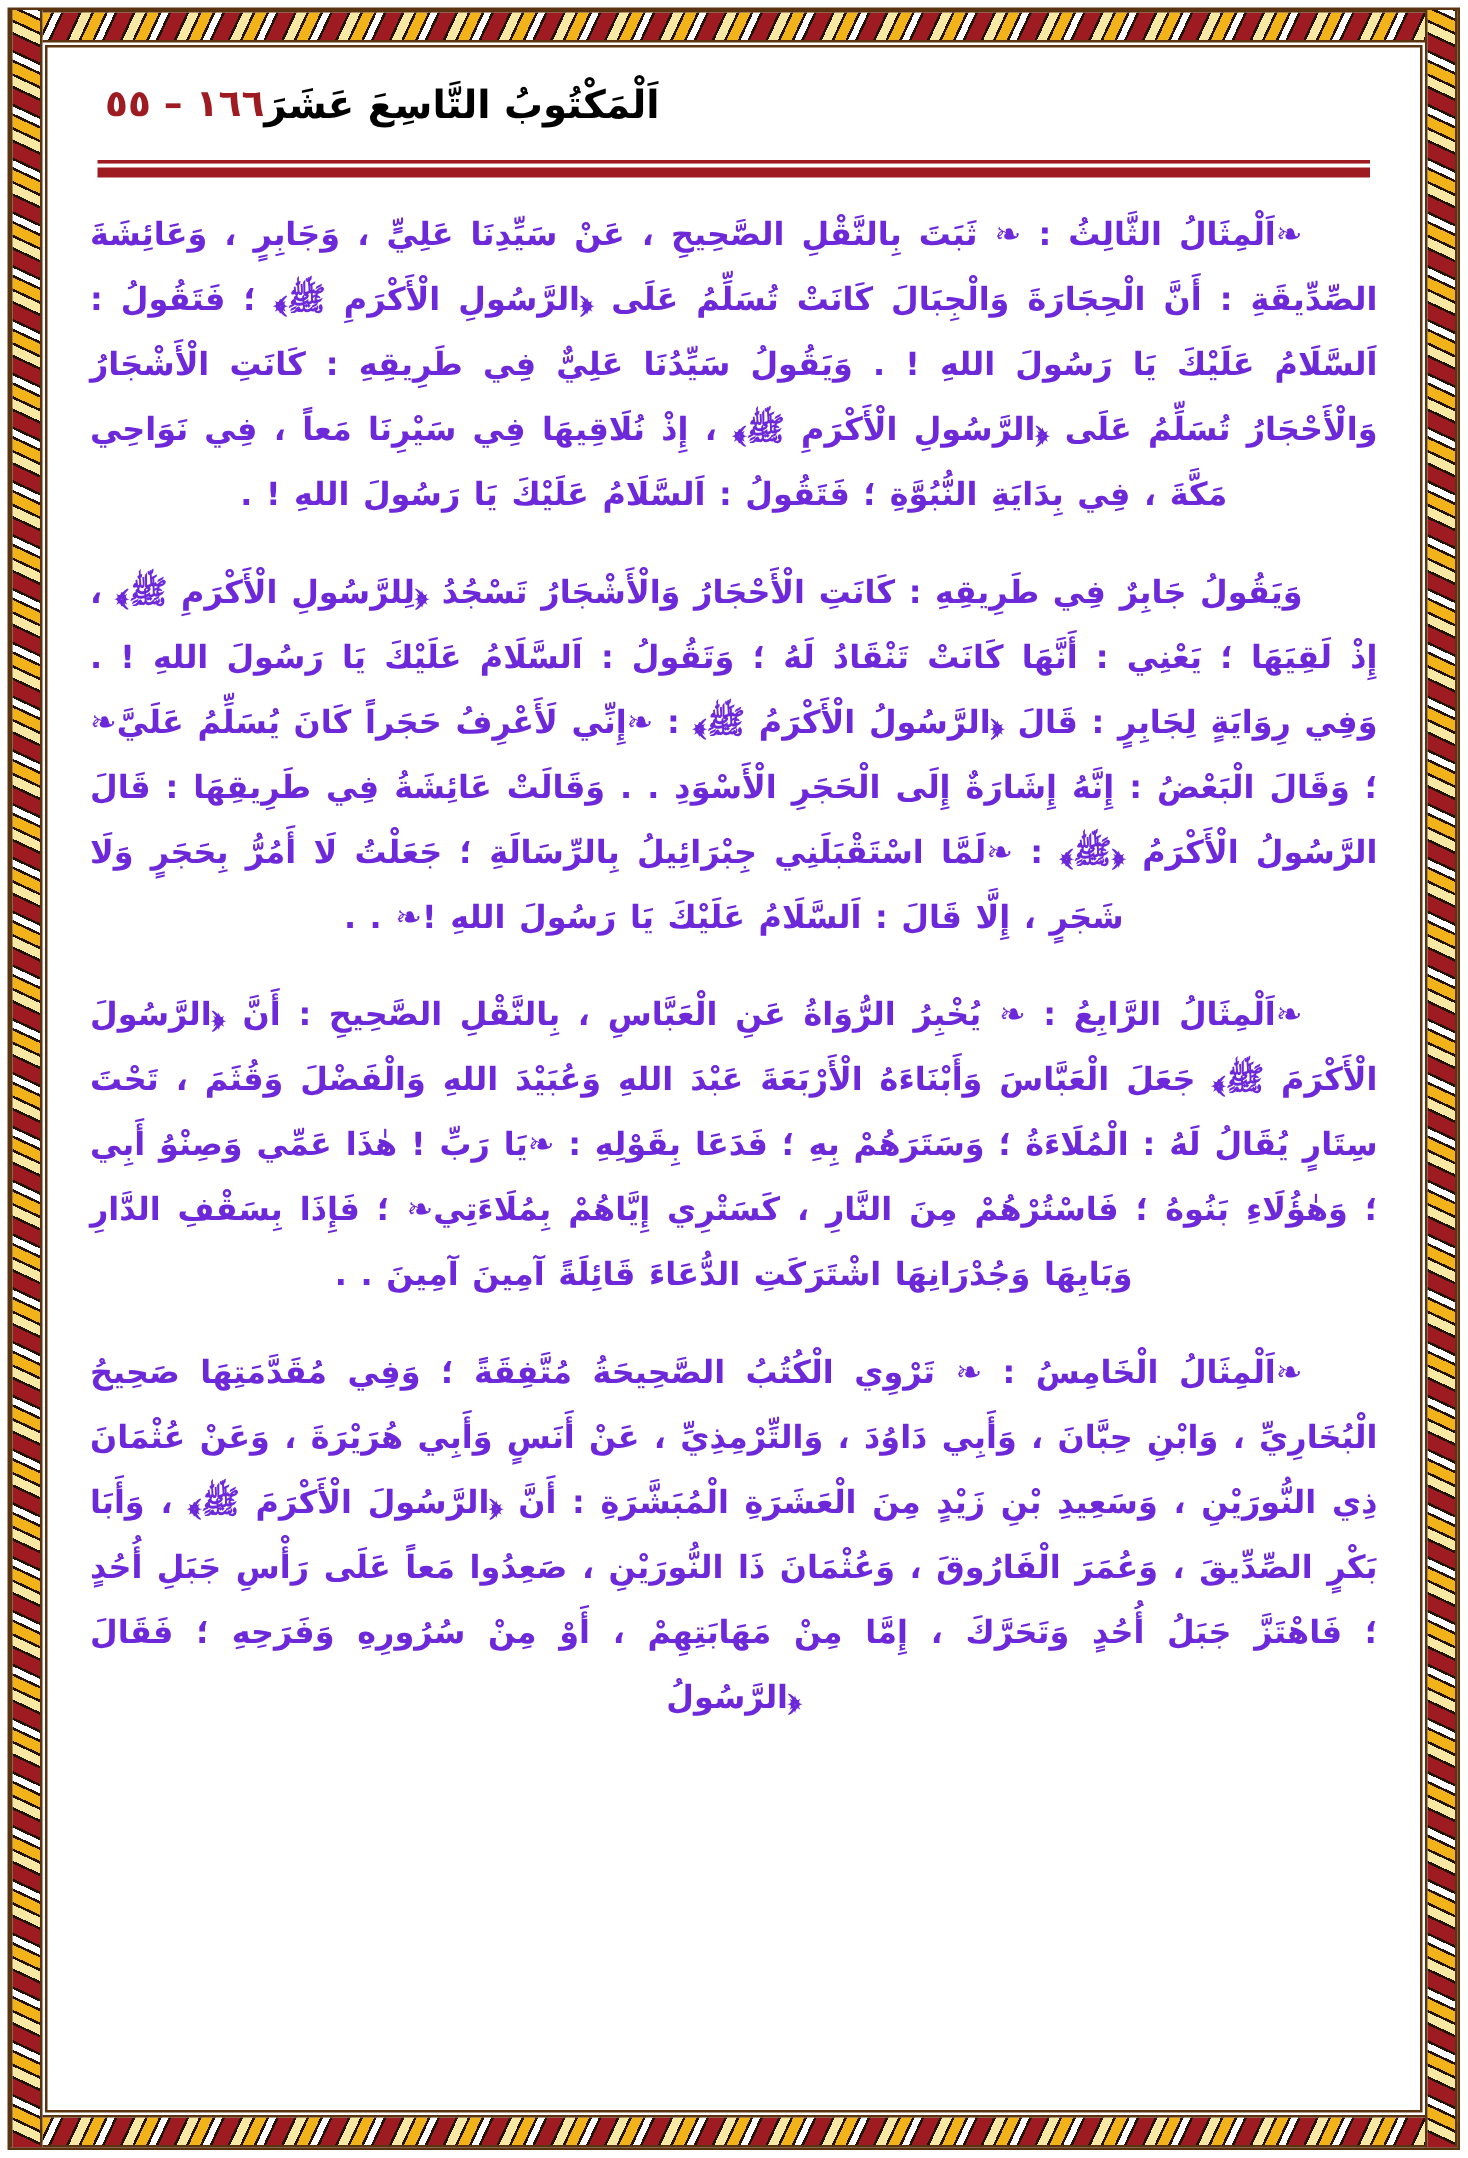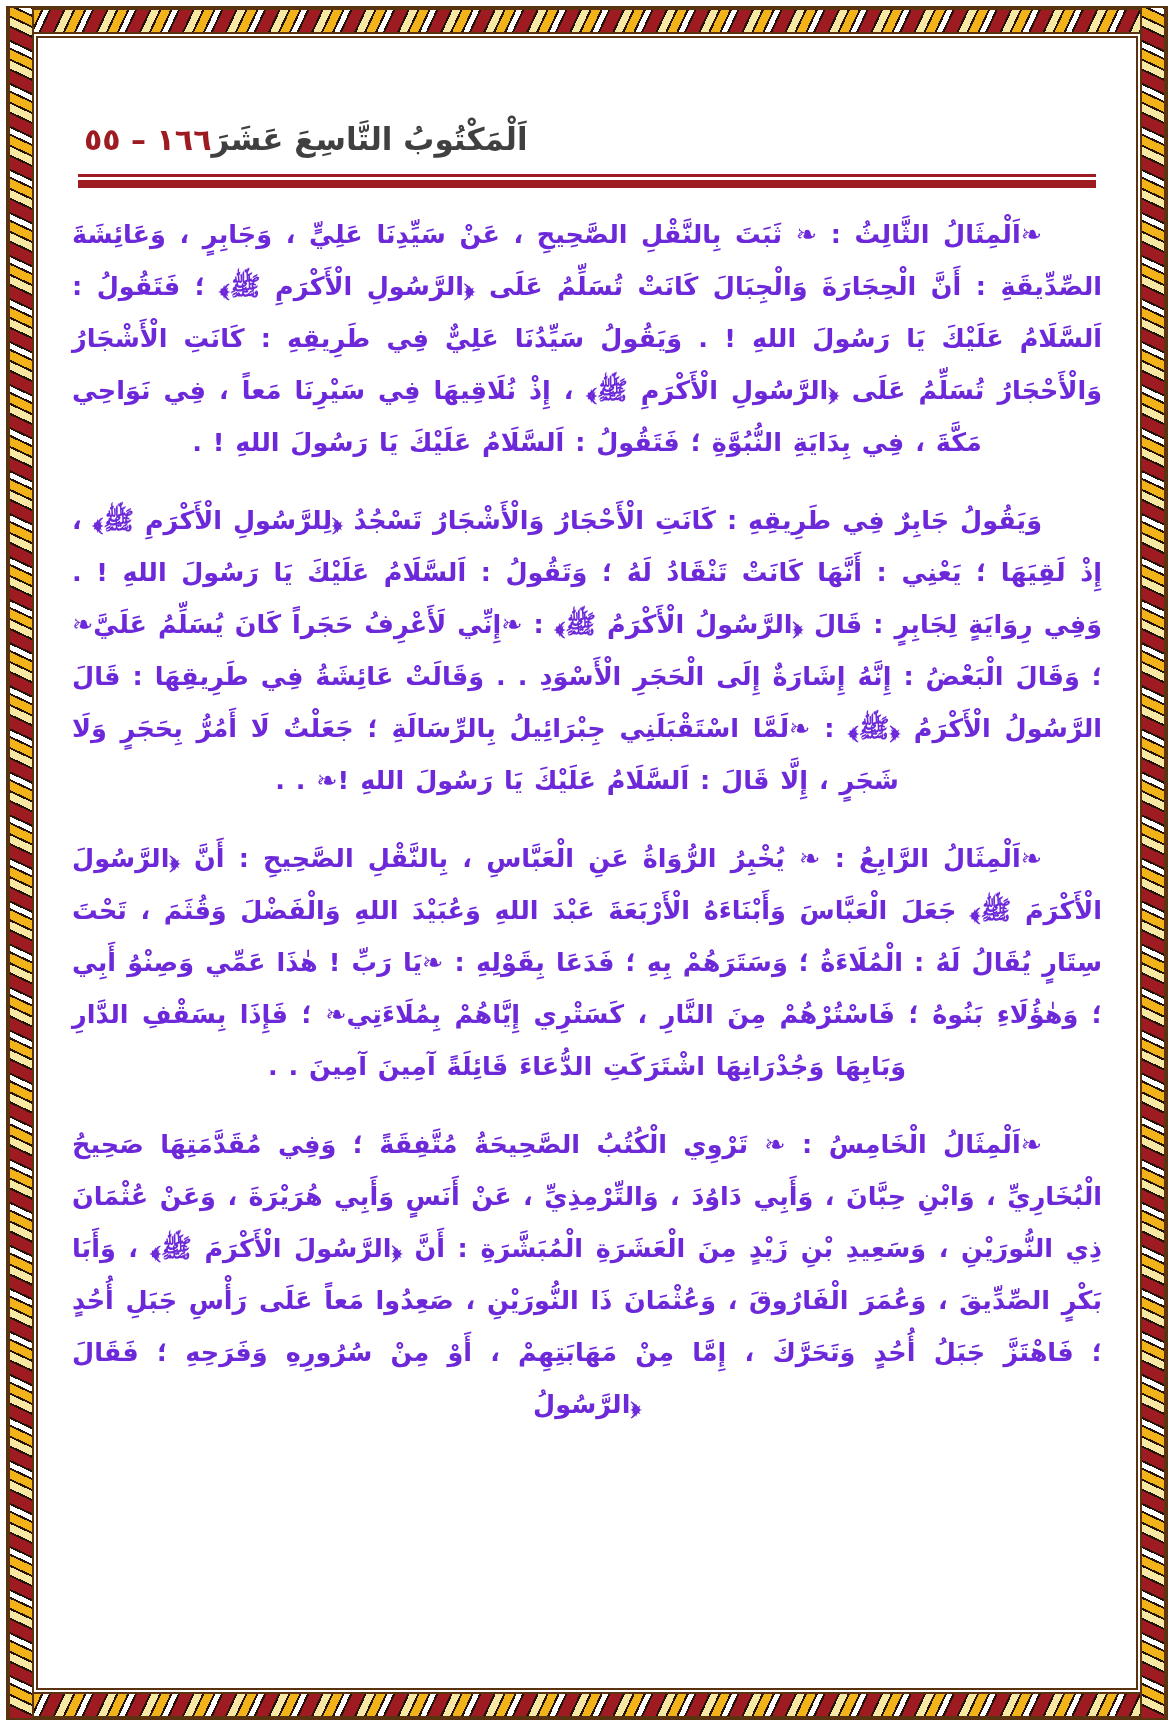--- a/index.html
+++ b/index.html
@@ -95,36 +95,35 @@
     width: 1074px;
     height: 1630px;
     box-sizing: border-box;
     padding: 18px 22px 0 22px;
   }
 
   
   .page-header {
     display: flex;
     flex-direction: row-reverse;
-    align-items: center;
+    align-items: flex-start;
     justify-content: flex-start;
     height: 54px;
     padding: 0 12px;
-    margin-top: 46px;
   }
   .page-number {
     color: #9e1b22;
     font-size: 30px;
     font-weight: bold;
     letter-spacing: 1px;
     white-space: nowrap;
     direction: rtl;
   }
   .header-title {
-    color: #404040;
+    color: #000000;
     font-size: 31px;
     font-weight: bold;
     margin-right: 128px;
     white-space: nowrap;
   }
 
   .rule-wrap {
     margin: 8px 6px 0 6px;
   }
   .rule-thin {

